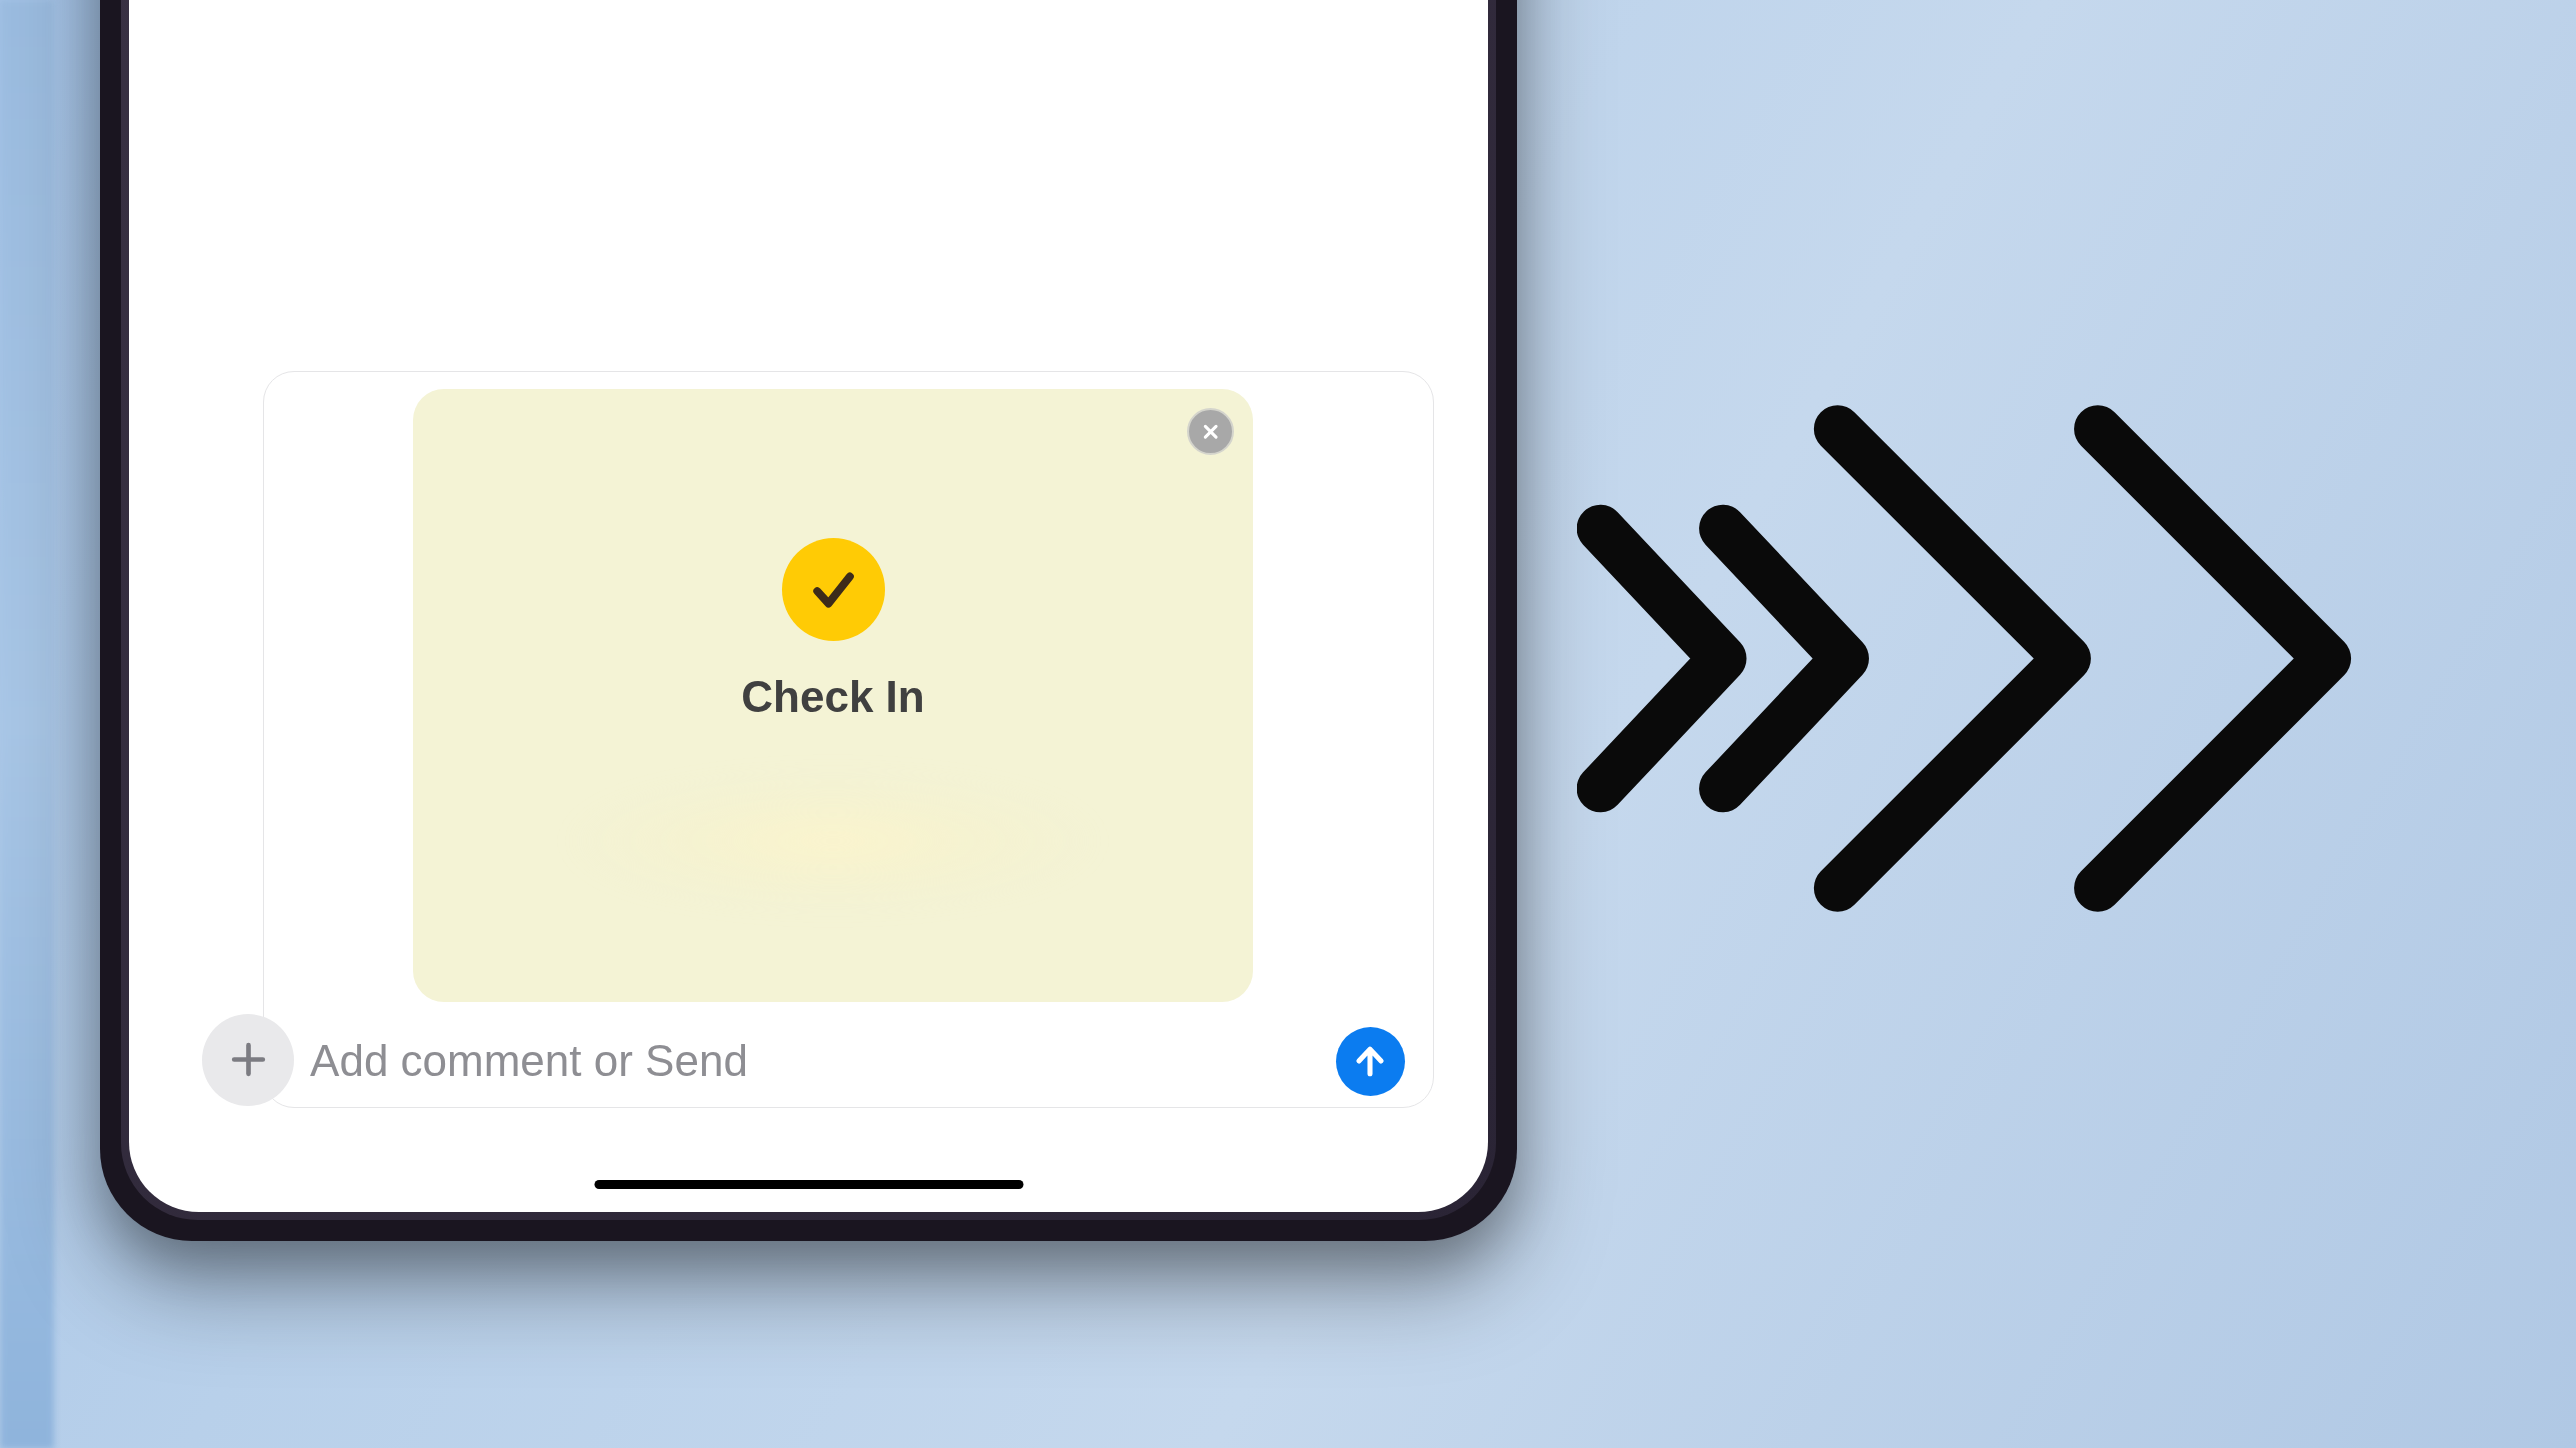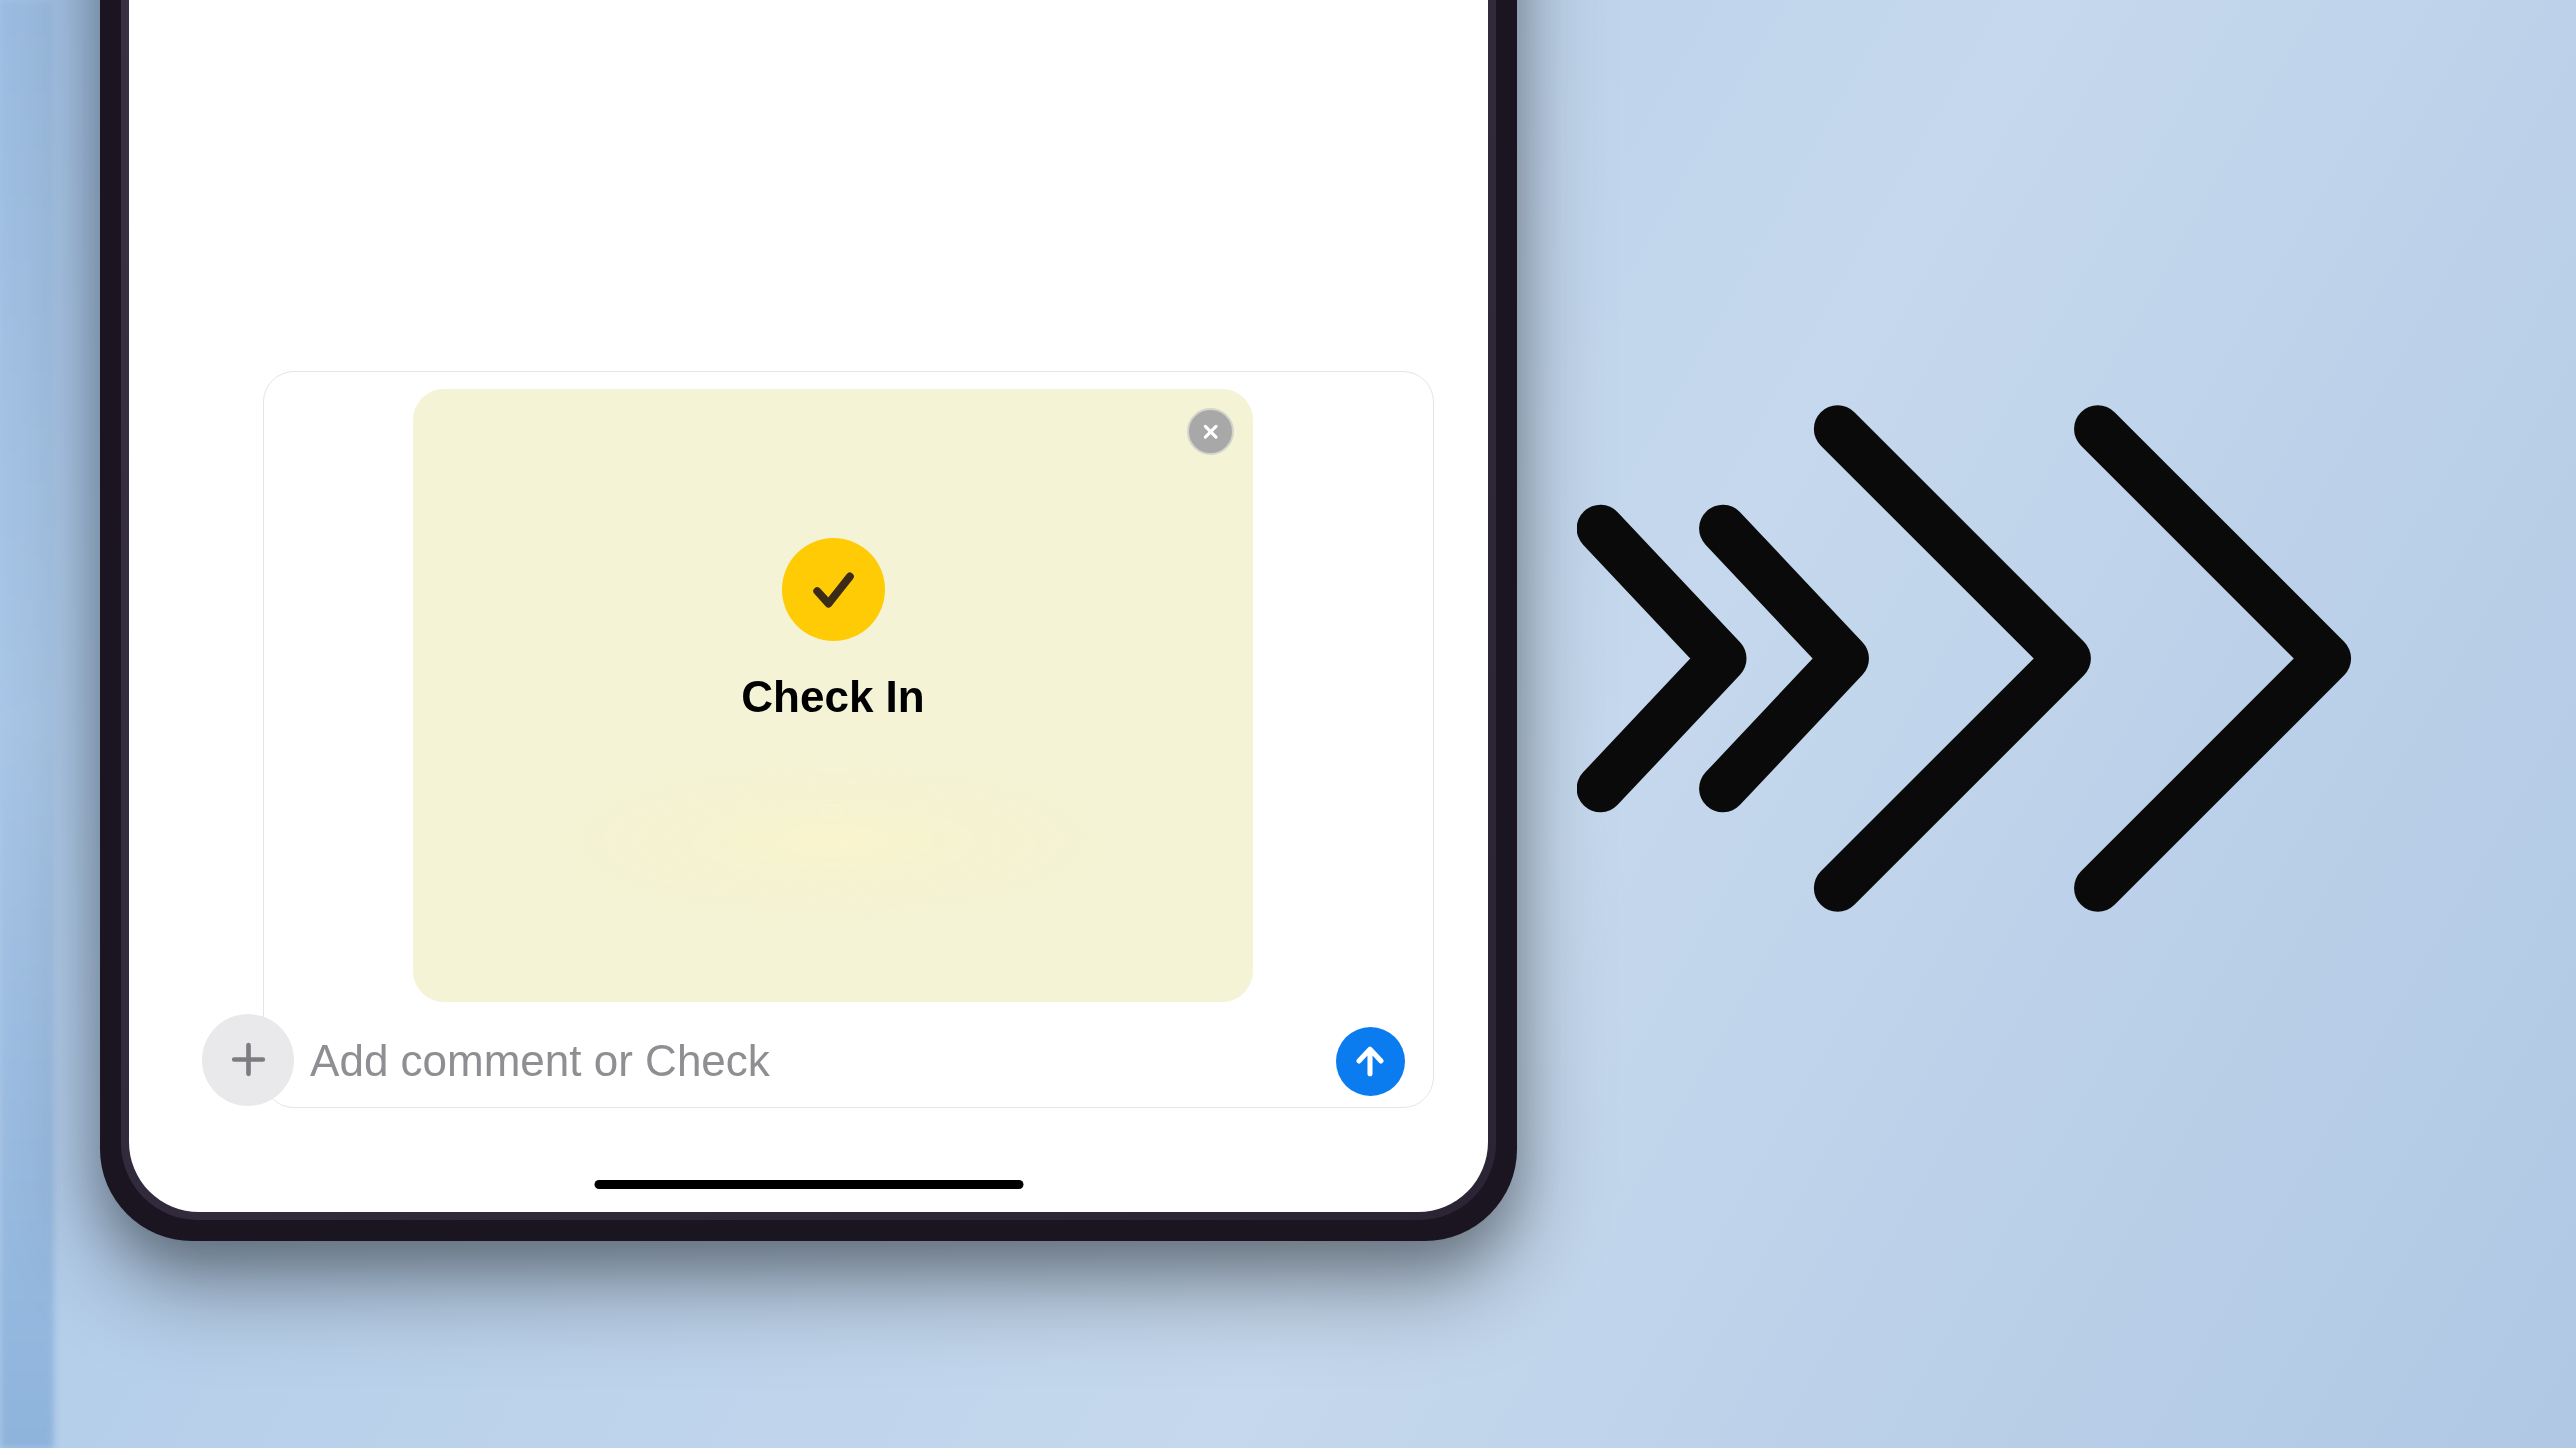--- a/index.html
+++ b/index.html
@@ -116,21 +116,21 @@
 }
 
 .check-circle svg {
   width: 54px;
   height: 54px;
 }
 
 .checkin-label {
   font-size: 44px;
   font-weight: 600;
-  color: #000000;
+  color: #404040;
 }
 
 .blur-blob {
   position: absolute;
   bottom: 92px;
   left: 50%;
   transform: translateX(-50%);
   width: 536px;
   height: 138px;
   background: radial-gradient(ellipse at center, rgba(255,245,200,0.6) 0%, rgba(248,242,200,0.3) 40%, rgba(244,243,213,0) 70%);
@@ -231,21 +231,21 @@
             <div class="check-circle">
               <svg viewBox="0 0 24 24">
                 <path d="M5 12.5 L10 18 L19.5 6" stroke="#3d2b1a" stroke-width="3.5" stroke-linecap="round" stroke-linejoin="round" fill="none"></path>
               </svg>
             </div>
             <div class="checkin-label">Check In</div>
             <div class="blur-blob"></div>
           </div>
 
           <div class="input-row">
-            <div class="input-placeholder">Add comment or Check</div>
+            <div class="input-placeholder">Add comment or Send</div>
             <div class="send-button">
               <svg viewBox="0 0 24 24">
                 <path d="M12 20 L12 5 M5 12 L12 4.5 L19 12" stroke="#ffffff" stroke-width="3.2" stroke-linecap="round" stroke-linejoin="round" fill="none"></path>
               </svg>
             </div>
           </div>
         </div>
 
         <div class="plus-button">
           <svg viewBox="0 0 24 24">

